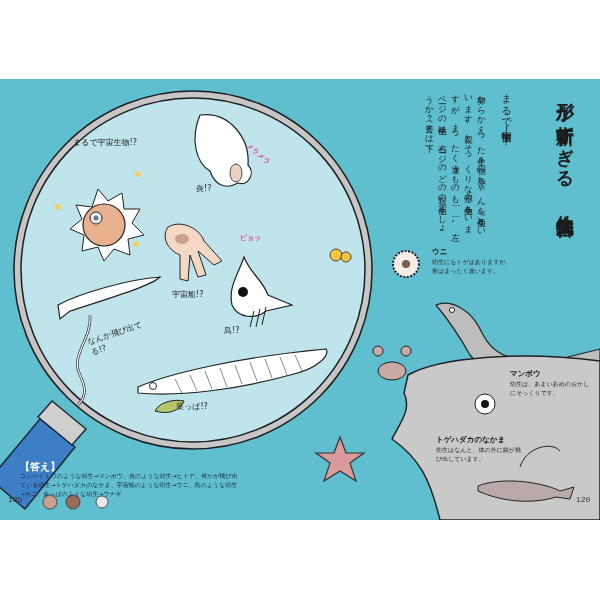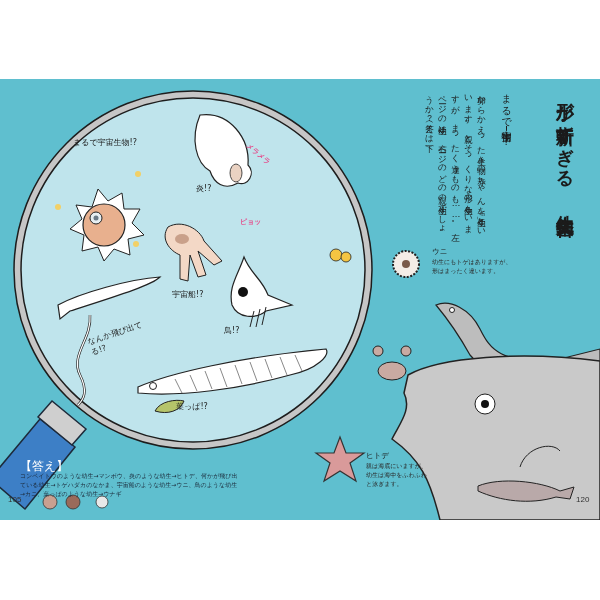--- a/index.html
+++ b/index.html
@@ -3,25 +3,25 @@
   <meta charset="utf-8">
   <style>
     html, body { margin:0; padding:0; }
     body { width:600px; height:600px; background:#ffffff; position:relative; overflow:hidden; font-family:"DejaVu Sans", sans-serif; }
     .spread { position:absolute; left:0; top:79px; width:600px; height:441px; background:#5fbfcf; overflow:hidden; }
     .abs { position:absolute; }
     .vtext { writing-mode:vertical-rl; text-orientation:upright; color:#1b1b1b; }
     .title { right:24px; top:10px; font-size:18px; font-weight:bold; letter-spacing:1px; line-height:22px; }
     .subtitle { right:88px; top:8px; font-size:10px; line-height:12px; letter-spacing:0.5px; }
     .intro { right:112px; top:10px; font-size:8.6px; line-height:13px; letter-spacing:0.2px; height:145px; }
-    .lbl-bold { font-weight:normal; font-size:7.5px; color:#1a1a1a; }
+    .lbl-bold { font-weight:bold; font-size:7.5px; color:#1a1a1a; }
     .desc { font-size:6px; color:#2a2a2a; line-height:9px; }
     .answer { left:20px; top:383px; width:222px; font-size:6px; line-height:9px; color:#1b2a3a; }
-    .answer-head { color:#fff; font-weight:normal; font-size:12px; background:transparent; }
-    .pagenum { font-family:Liberation Sans, sans-serif; font-size:8px; color:#333; }
+    .answer-head { color:#fff; font-weight:bold; font-size:10px; background:transparent; }
+    .pagenum { font-family:Liberation Mono, monospace; font-size:8px; color:#333; }
     .exclaim { font-size:8px; color:#1a1a1a; white-space:nowrap; }
     .pink { color:#e3528f; font-size:7px; font-weight:bold; white-space:nowrap; }
   </style>
 </head>
 <body>
 
 <div class="spread">
 
   <svg class="abs" style="left:0;top:0" width="600" height="441">
 
@@ -126,36 +126,40 @@
   <svg class="abs" style="left:40px;top:412px" width="80" height="22">
     <circle cx="10" cy="11" r="7" fill="#c9a090" stroke="#333" stroke-width="0.8"></circle>
     <circle cx="33" cy="11" r="7" fill="#9a6a5a" stroke="#333" stroke-width="0.8"></circle>
     <circle cx="62" cy="11" r="6" fill="#e8e8e8" stroke="#333" stroke-width="0.8"></circle>
   </svg>
 
   <div class="abs exclaim" style="left:73px;top:58px">まるで宇宙生物!?</div>
   <div class="abs exclaim" style="left:196px;top:104px">炎!?</div>
   <div class="abs pink" style="left:244px;top:70px;transform:rotate(40deg)">メラメラ</div>
   <div class="abs exclaim" style="left:172px;top:210px">宇宙船!?</div>
-  <div class="abs pink" style="left:240px;top:138px">ピョッ</div>
+  <div class="abs pink" style="left:240px;top:154px">ピョッ</div>
   <div class="abs exclaim" style="left:224px;top:246px">鳥!?</div>
   <div class="abs exclaim" style="left:88px;top:248px;width:60px;white-space:normal;transform:rotate(-18deg)">なんか飛び出てる!?</div>
   <div class="abs exclaim" style="left:176px;top:322px">葉っぱ!?</div>
 
   <div class="abs vtext title">形が斬新すぎる 幼生大集合</div>
   <div class="abs vtext subtitle">まるで宇宙生物!?</div>
   <div class="abs vtext intro">卵からかえった生き物の赤ちゃんを「幼生」といいます。親とそっくりな形の幼生もいますが、まったく違うものも……。左ページの幼生は、右ページのどの親の幼生でしょうか？（答えは下）</div>
 
   <div class="abs" style="left:432px;top:168px;width:80px">
     <div class="lbl-bold">ウニ</div>
     <div class="desc">幼生にもトゲはありますが、形はまったく違います。</div>
   </div>
-  <div class="abs" style="left:366px;top:372px;width:64px">
-    <div class="lbl-bold">ヒトデ</div>
-    <div class="desc">親は海底にいますが、幼生は海中をふわふわと泳ぎます。</div>
+  <div class="abs" style="left:510px;top:290px;width:80px">
+    <div class="lbl-bold">マンボウ</div>
+    <div class="desc">幼生は、あまいあめのおかしにそっくりです。</div>
+  </div>
+  <div class="abs" style="left:436px;top:356px;width:86px">
+    <div class="lbl-bold">トゲハダカのなかま</div>
+    <div class="desc">幼生はなんと、体の外に腸が飛び出しています。</div>
   </div>
 
   <div class="abs answer">
     <div class="answer-head">【答え】</div>
     <div>コンペイトウのような幼生→マンボウ、炎のような幼生→ヒトデ、何かが飛び出ている幼生→トゲハダカのなかま、宇宙船のような幼生→ウニ、鳥のような幼生→カニ、葉っぱのような幼生→ウナギ</div>
   </div>
 
   <div class="abs pagenum" style="left:8px;top:416px">105</div>
   <div class="abs pagenum" style="left:576px;top:416px">120</div>
 </div>

